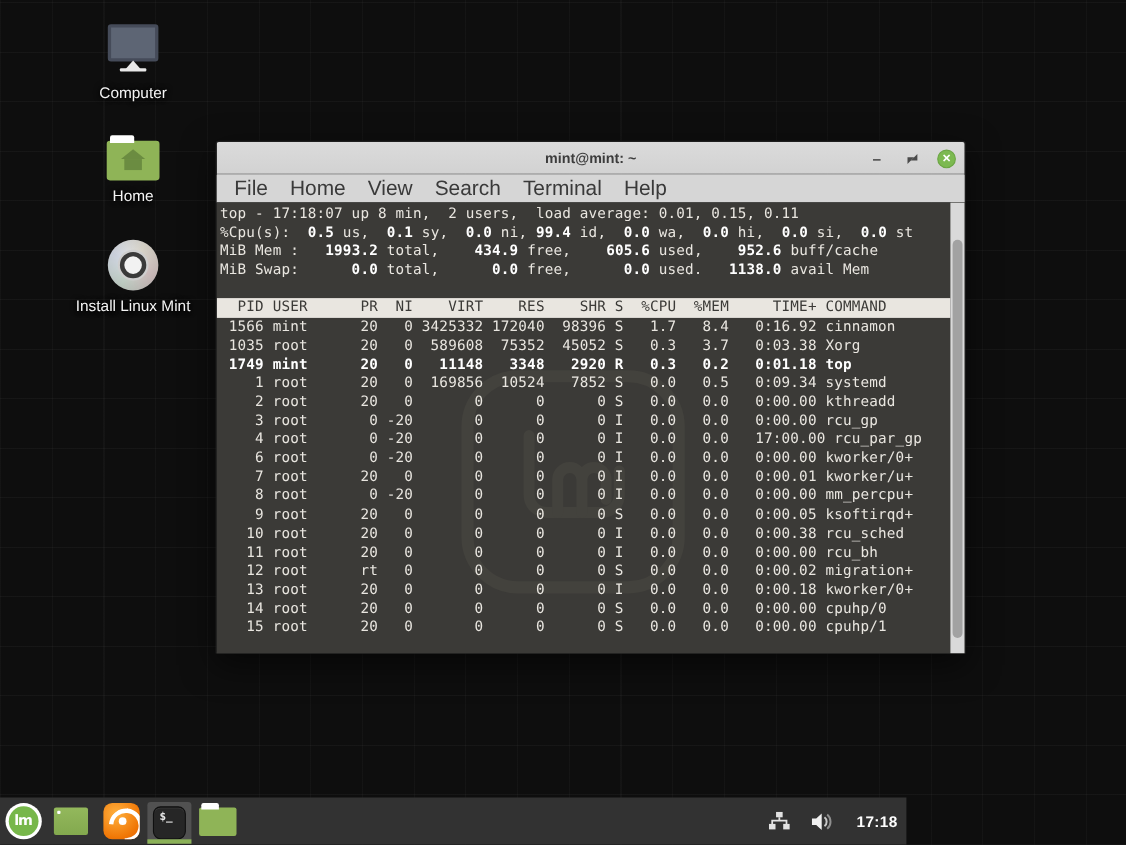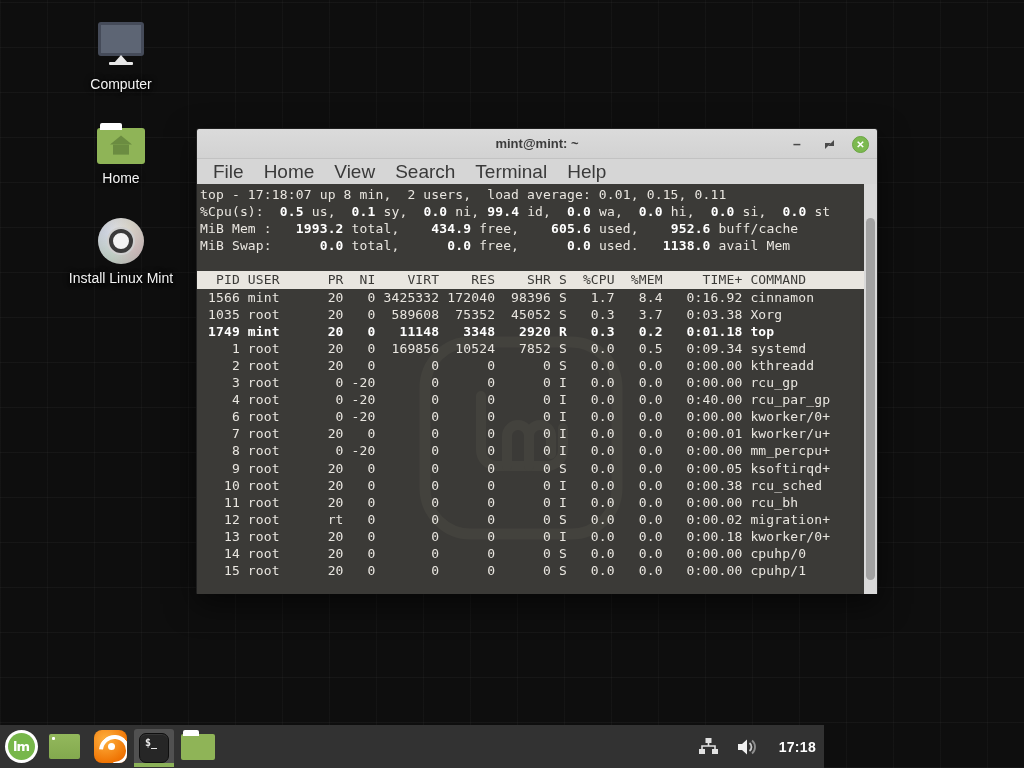--- a/index.html
+++ b/index.html
@@ -172,21 +172,21 @@
         </div>
       <div class="blank-line"></div>
       <div class="tline header-line" id="term-header">  PID USER      PR  NI    VIRT    RES    SHR S  %CPU  %MEM     TIME+ COMMAND </div>
       <div id="term-rows">
           <div class="tline"> 1566 mint      20   0 3425332 172040  98396 S   1.7   8.4   0:16.92 cinnamon</div>
           <div class="tline"> 1035 root      20   0  589608  75352  45052 S   0.3   3.7   0:03.38 Xorg</div>
           <div class="tline b"> 1749 mint      20   0   11148   3348   2920 R   0.3   0.2   0:01.18 top</div>
           <div class="tline">    1 root      20   0  169856  10524   7852 S   0.0   0.5   0:09.34 systemd</div>
           <div class="tline">    2 root      20   0       0      0      0 S   0.0   0.0   0:00.00 kthreadd</div>
           <div class="tline">    3 root       0 -20       0      0      0 I   0.0   0.0   0:00.00 rcu_gp</div>
-          <div class="tline">    4 root       0 -20       0      0      0 I   0.0   0.0   0:40.00 rcu_par_gp</div>
+          <div class="tline">    4 root       0 -20       0      0      0 I   0.0   0.0   17:00.00 rcu_par_gp</div>
           <div class="tline">    6 root       0 -20       0      0      0 I   0.0   0.0   0:00.00 kworker/0+</div>
           <div class="tline">    7 root      20   0       0      0      0 I   0.0   0.0   0:00.01 kworker/u+</div>
           <div class="tline">    8 root       0 -20       0      0      0 I   0.0   0.0   0:00.00 mm_percpu+</div>
           <div class="tline">    9 root      20   0       0      0      0 S   0.0   0.0   0:00.05 ksoftirqd+</div>
           <div class="tline">   10 root      20   0       0      0      0 I   0.0   0.0   0:00.38 rcu_sched</div>
           <div class="tline">   11 root      20   0       0      0      0 I   0.0   0.0   0:00.00 rcu_bh</div>
           <div class="tline">   12 root      rt   0       0      0      0 S   0.0   0.0   0:00.02 migration+</div>
           <div class="tline">   13 root      20   0       0      0      0 I   0.0   0.0   0:00.18 kworker/0+</div>
           <div class="tline">   14 root      20   0       0      0      0 S   0.0   0.0   0:00.00 cpuhp/0</div>
           <div class="tline">   15 root      20   0       0      0      0 S   0.0   0.0   0:00.00 cpuhp/1</div>

